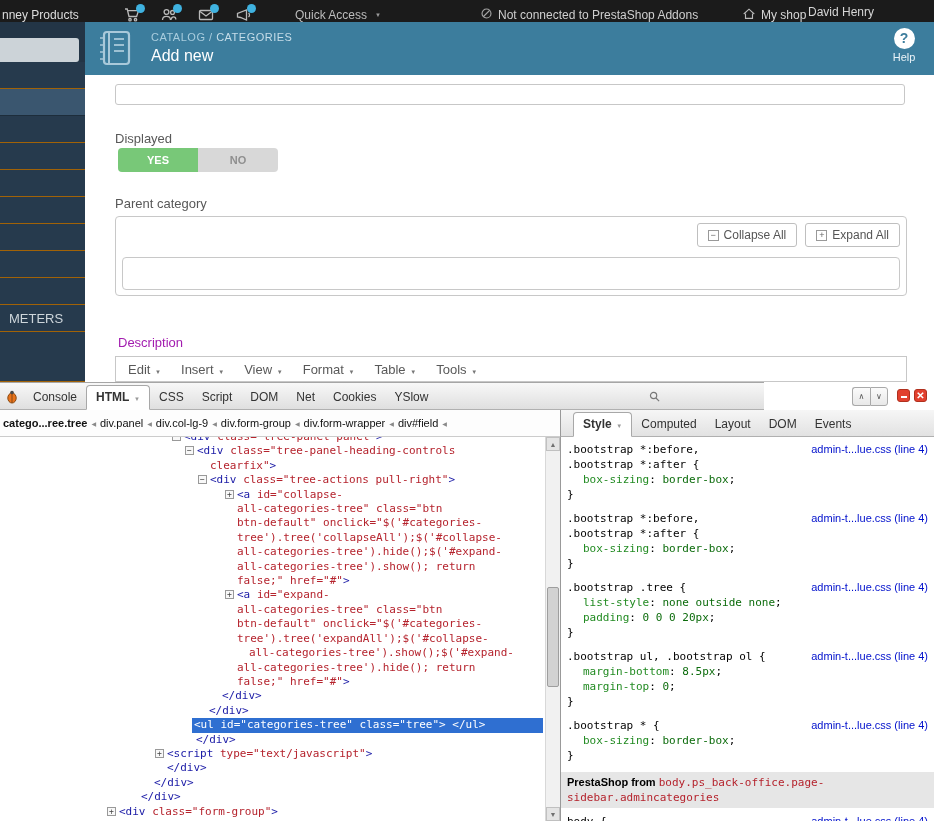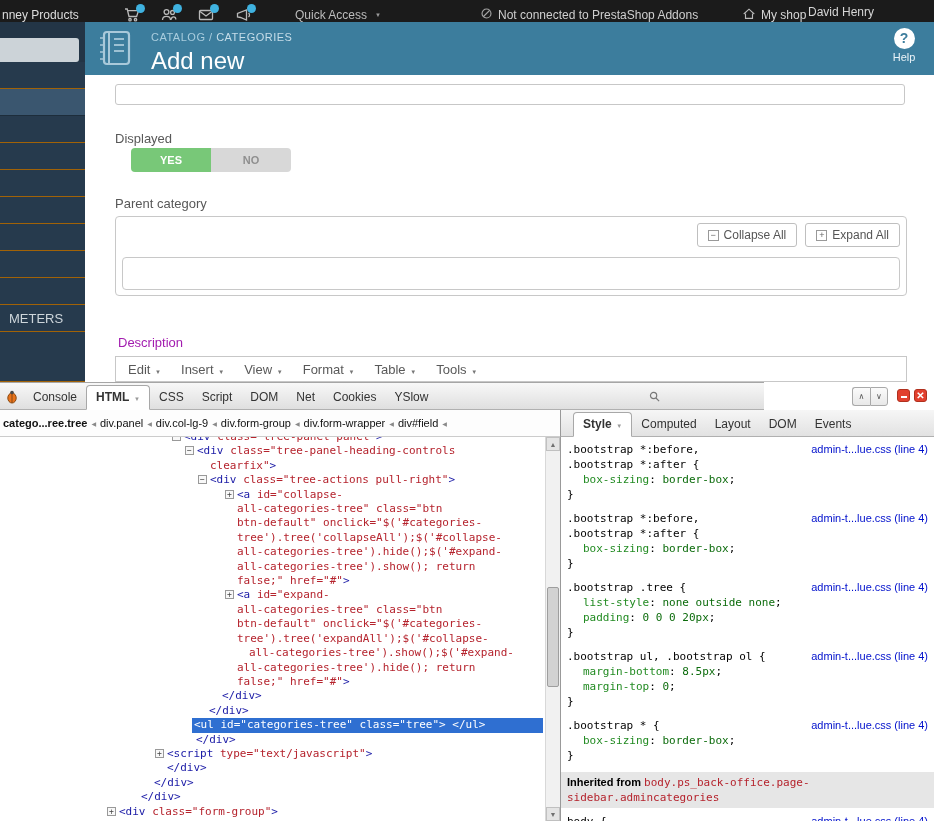--- a/index.html
+++ b/index.html
@@ -20,42 +20,42 @@
   .myshop{left:742px;color:#d6d6d6;}
   .userbox{left:808px;color:#d6d6d6;flex-direction:column;}
   .avatar{width:17px;height:17px;border-radius:50%;overflow:hidden;background:#b9c2c7;}
   .caret{font-size:6px;color:#9a9a9a;margin-left:3px;}
 
   
   .bluehead{position:absolute;left:85px;top:22px;width:849px;height:53px;background:#3c7d9d;color:#fff;}
   .bh-icon{position:absolute;left:10px;top:7px;}
   .bh-crumb{position:absolute;left:66px;top:9px;font-size:11px;letter-spacing:.5px;color:#a9cdde;}
   .bh-crumb .pg{color:#c6dde9;}
-  .bh-title{position:absolute;left:66px;top:25px;font-size:24px;color:#fff;}
+  .bh-title{position:absolute;left:66px;top:25px;font-size:16px;color:#fff;}
   .helpbox{position:absolute;right:8px;top:6px;width:44px;text-align:center;cursor:pointer;}
   .help-circle{width:21px;height:21px;margin:0 auto;border-radius:50%;background:#fff;color:#3c7d9d;
                font-weight:bold;font-size:14px;line-height:21px;text-align:center;}
   .help-label{font-size:11px;color:#eaf3f8;margin-top:2px;}
 
   
   .sidebar{position:absolute;left:0;top:22px;width:85px;height:360px;background:#233546;display:flex;flex-direction:column;overflow:hidden;}
   .sb-spacer{height:16px;}
   .sb-active{height:24px;width:79px;background:#ccd3d8;border-radius:0 3px 3px 0;}
   .sb-item{height:27px;background:#263a4d;border-bottom:1px solid #a16207;color:#cdd5da;font-size:13px;line-height:27px;padding-left:9px;overflow:hidden;}
   .sb-item:last-child{flex:1;}
   .sb-highlight{height:27px;background:#3a566f;border-bottom:1px solid #1d2d3b;}
 
   
   .content{position:absolute;left:85px;top:75px;width:849px;height:307px;background:#fff;overflow:hidden;color:#555;}
   .name-input{position:absolute;left:30px;top:9px;width:790px;height:21px;border:1px solid #c7c7c7;border-radius:3px;font-size:13px;padding:0 6px;}
   .lbl{position:absolute;font-size:13px;color:#585858;}
   .lbl-displayed{left:30px;top:56px;}
   .lbl-parent{left:30px;top:121px;}
   .lbl-desc{left:33px;top:260px;color:#a21caf;}
-  .switch{position:absolute;left:46px;top:73px;display:flex;}
+  .switch{position:absolute;left:33px;top:73px;display:flex;}
   .sw-yes{width:80px;height:24px;background:#78c878;color:#fff;font-size:11px;font-weight:bold;text-align:center;line-height:24px;border-radius:4px 0 0 4px;cursor:pointer;}
   .sw-no{width:80px;height:24px;background:#d8d8d8;color:#8f8f8f;font-size:11px;font-weight:bold;text-align:center;line-height:24px;border-radius:0 4px 4px 0;cursor:pointer;}
   .tree-panel{position:absolute;left:30px;top:141px;width:792px;height:80px;border:1px solid #c8c8c8;border-radius:4px;}
   .tree-actions{position:absolute;right:6px;top:6px;display:flex;gap:8px;}
   .btn-default{height:24px;background:#fff;border:1px solid #bfbfbf;border-radius:3px;color:#555;font-size:12px;
                display:flex;align-items:center;gap:5px;padding:0 10px;cursor:pointer;}
   .mini-box{display:inline-block;width:11px;height:11px;border:1px solid #999;color:#666;font-size:9px;line-height:9px;text-align:center;background:#fff;}
   .tree-empty{position:absolute;left:6px;right:6px;top:40px;height:33px;border:1px solid #c8c8c8;border-radius:4px;}
   .editor{position:absolute;left:30px;top:281px;width:792px;height:26px;border:1px solid #c7c7c7;}
   .editor-menus{display:flex;padding:5px 0 0 12px;}
@@ -390,20 +390,20 @@
           <div class="line"><span class="csslink">admin-t...lue.css (line 4)</span><span>.bootstrap ul, .bootstrap ol {</span></div>
           <div class="prop"><span class="pname">margin-bottom</span><span>: </span><span class="pval">8.5px</span><span>;</span></div>
           <div class="prop"><span class="pname">margin-top</span><span>: </span><span class="pval">0</span><span>;</span></div>
           <div class="line">}</div>
         </div>
         <div class="rule">
           <div class="line"><span class="csslink">admin-t...lue.css (line 4)</span><span>.bootstrap * {</span></div>
           <div class="prop"><span class="pname">box-sizing</span><span>: </span><span class="pval">border-box</span><span>;</span></div>
           <div class="line">}</div>
         </div>
-        <div class="inherited"><span class="inh-prefix">Inherited from </span><span class="inh-sel">body.ps_back-office.page-sidebar.admincategories</span></div>
+        <div class="inherited"><span class="inh-prefix">PrestaShop from </span><span class="inh-sel">body.ps_back-office.page-sidebar.admincategories</span></div>
         <div class="rule">
           <div class="line"><span class="csslink">admin-t...lue.css (line 4)</span><span>body {</span></div>
         </div>
       </div>
   </div>
 
 </div>
 
 </body></html>

